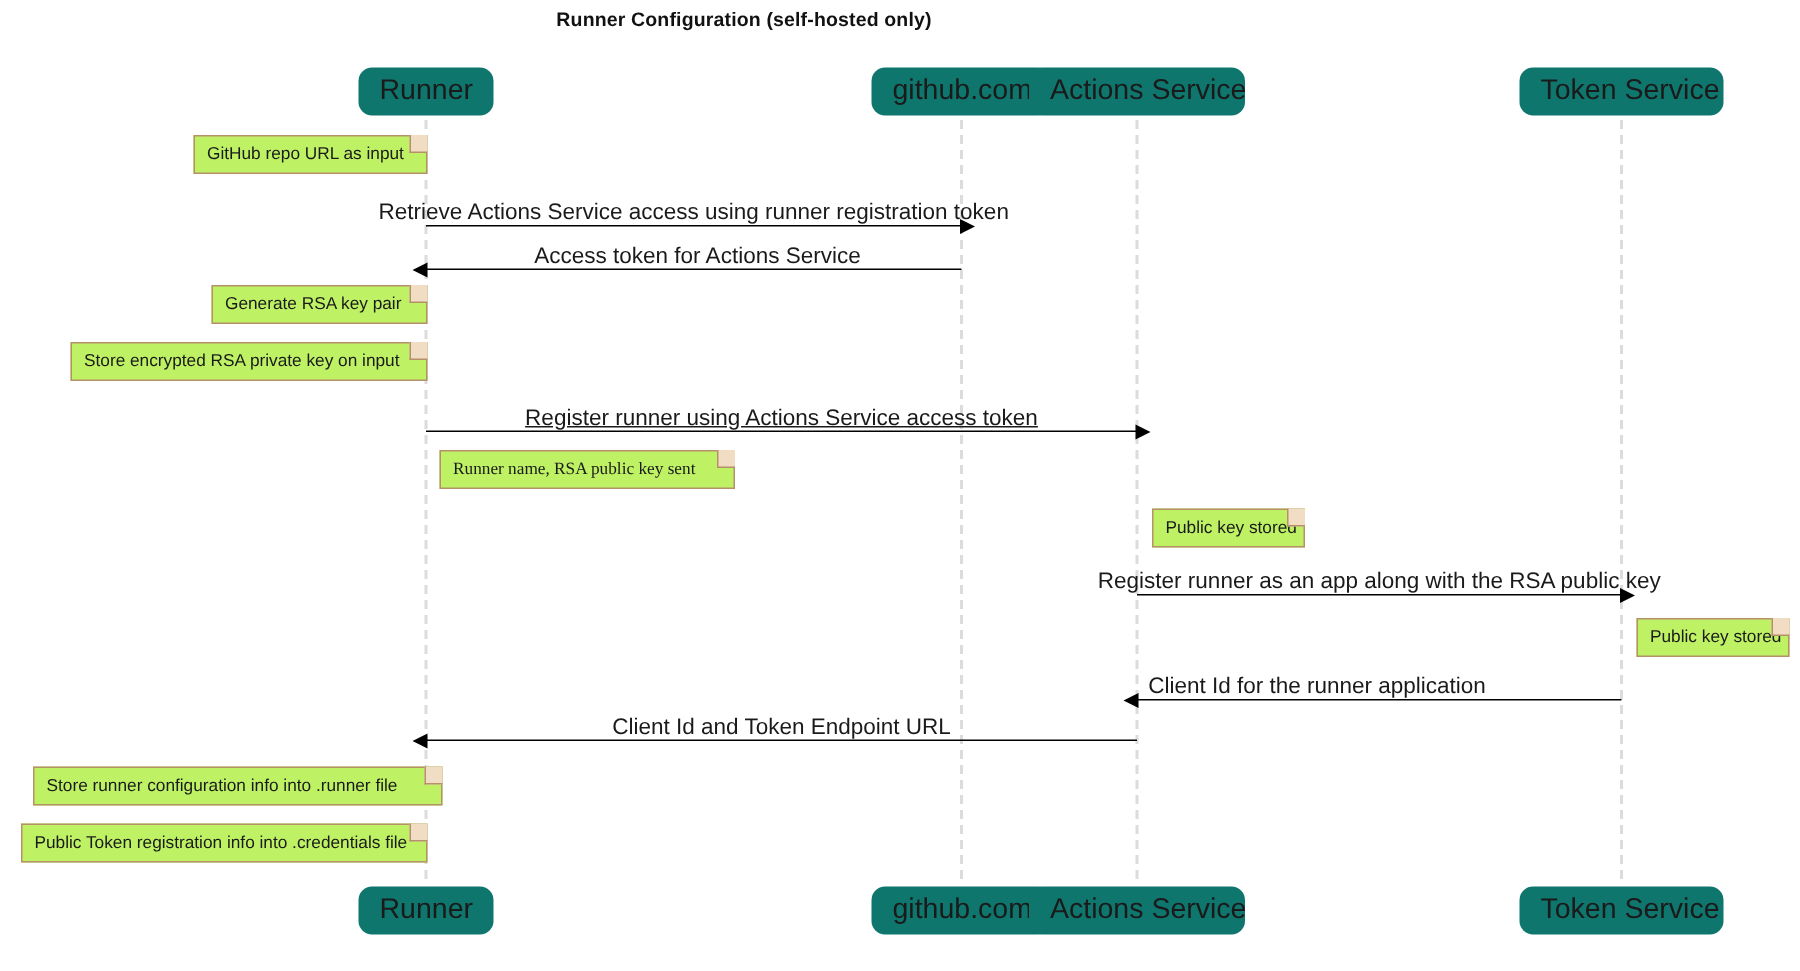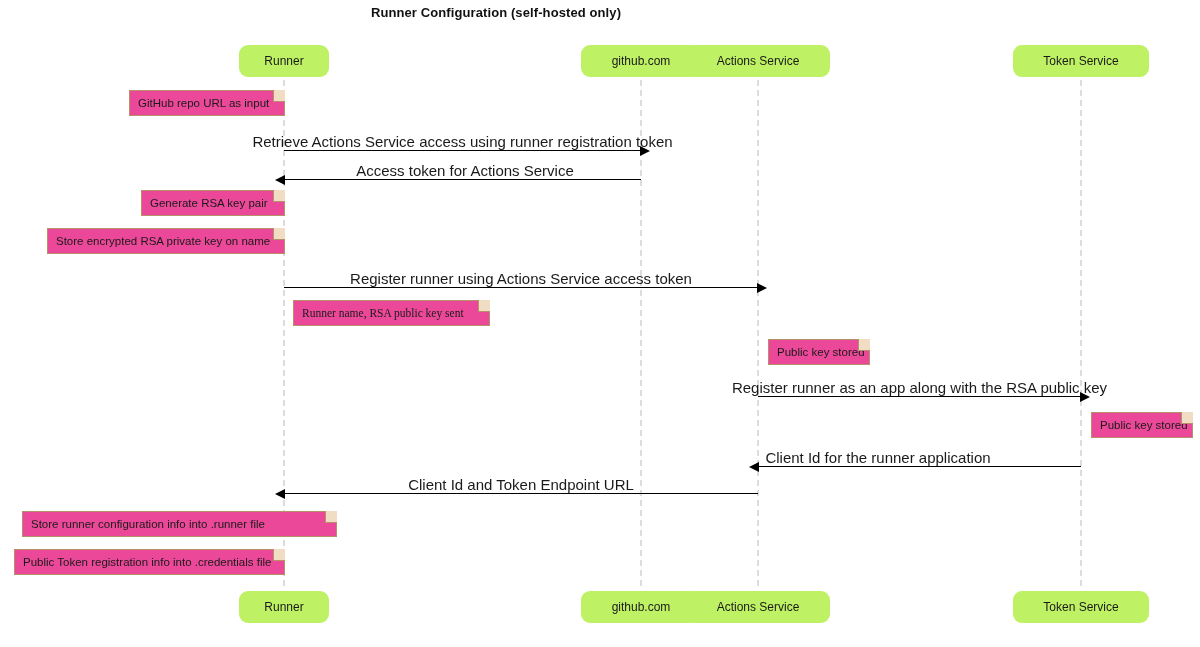--- a/index.html
+++ b/index.html
@@ -30,32 +30,32 @@
     position: absolute;
     top: 80px;
     width: 0;
     height: 506px;
     border-left: 2px dashed #dcdcdc;
   }
   .participant {
     position: absolute;
     height: 32px;
     line-height: 32px;
-    background: #bef264;
+    background: #0f766e;
     border-radius: 9px;
     text-align: center;
-    font-size: 12px;
+    font-size: 19px;
     color: #1a1a1a;
     white-space: nowrap;
     box-sizing: border-box;
     padding: 0 14px;
   }
   .note {
     position: absolute;
-    background: #ec4899;
+    background: #bef264;
     border: 1px solid #b59068;
     box-sizing: border-box;
     font-size: 11.5px;
     color: #1a1a1a;
     white-space: nowrap;
     padding: 5px 9px 5px 8px;
     line-height: 14px;
   }
   .note .fold {
     position: absolute;
@@ -120,33 +120,33 @@
     <div class="head right"></div>
   </div>
 <div class="msg-label" style="left: 462.5px; top: 133px;">Retrieve Actions Service access using runner registration token</div>
 <div class="msg" style="left: 284px; width: 357px; top: 179px;">
     <div class="head left"></div>
   </div>
 <div class="msg-label" style="left: 465px; top: 162px;">Access token for Actions Service</div>
 <div class="msg" style="left: 284px; width: 474px; top: 287px;">
     <div class="head right"></div>
   </div>
-<div class="msg-label" style="left: 521px; top: 270px;">Register runner using Actions Service access token</div>
+<div class="msg-label" style="left: 521px; top: 270px; text-decoration: underline;">Register runner using Actions Service access token</div>
 <div class="msg" style="left: 758px; width: 323px; top: 396px;">
     <div class="head right"></div>
   </div>
 <div class="msg-label" style="left: 919.5px; top: 379px;">Register runner as an app along with the RSA public key</div>
 <div class="msg" style="left: 758px; width: 323px; top: 466px;">
     <div class="head left"></div>
   </div>
 <div class="msg-label" style="left: 878px; top: 449px;">Client Id for the runner application</div>
 <div class="msg" style="left: 284px; width: 474px; top: 493px;">
     <div class="head left"></div>
   </div>
 <div class="msg-label" style="left: 521px; top: 476px;">Client Id and Token Endpoint URL</div>
 <div class="note" style="left: 129px; top: 90px; width: 156px;"><div class="fold"></div><span>GitHub repo URL as input</span></div>
 <div class="note" style="left: 141px; top: 190px; width: 144px;"><div class="fold"></div><span>Generate RSA key pair</span></div>
-<div class="note" style="left: 47px; top: 228px; width: 238px;"><div class="fold"></div><span>Store encrypted RSA private key on name</span></div>
+<div class="note" style="left: 47px; top: 228px; width: 238px;"><div class="fold"></div><span>Store encrypted RSA private key on input</span></div>
 <div class="note" style="left: 293px; top: 300px; width: 197px; font-family: Liberation Serif, serif;"><div class="fold"></div><span>Runner name, RSA public key sent</span></div>
 <div class="note" style="left: 768px; top: 339px; width: 102px;"><div class="fold"></div><span>Public key stored</span></div>
 <div class="note" style="left: 1091px; top: 412px; width: 102px;"><div class="fold"></div><span>Public key stored</span></div>
-<div class="note" style="left: 22px; top: 511px; width: 315px;"><div class="fold"></div><span>Store runner configuration info into .runner file</span></div>
+<div class="note" style="left: 22px; top: 511px; width: 273px;"><div class="fold"></div><span>Store runner configuration info into .runner file</span></div>
 <div class="note" style="left: 14px; top: 549px; width: 271px;"><div class="fold"></div><span>Public Token registration info into .credentials file</span></div>
 
 </body></html>

